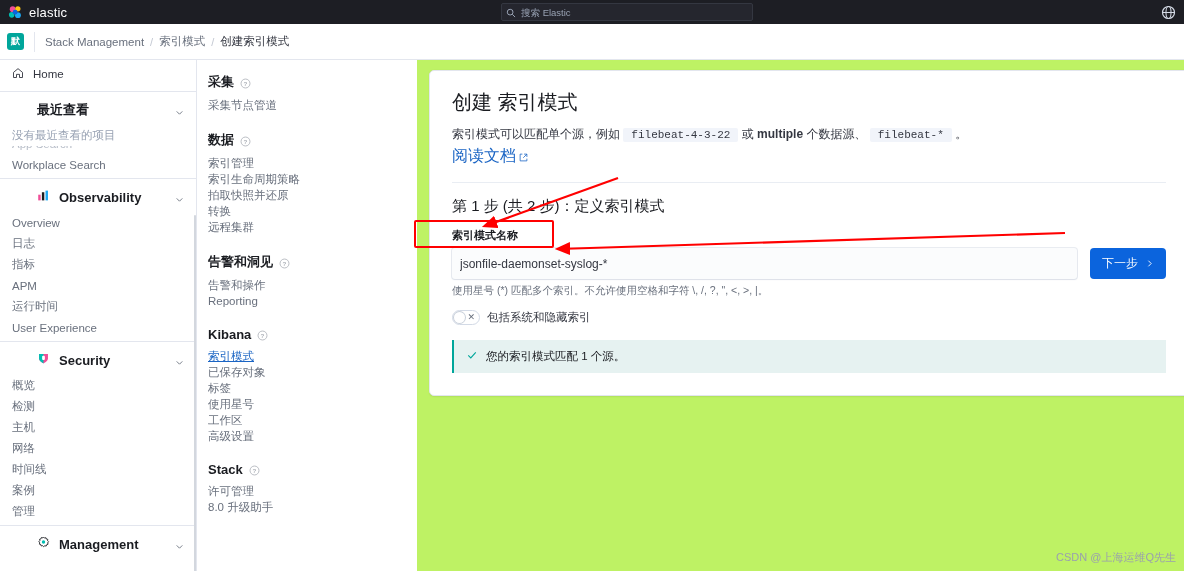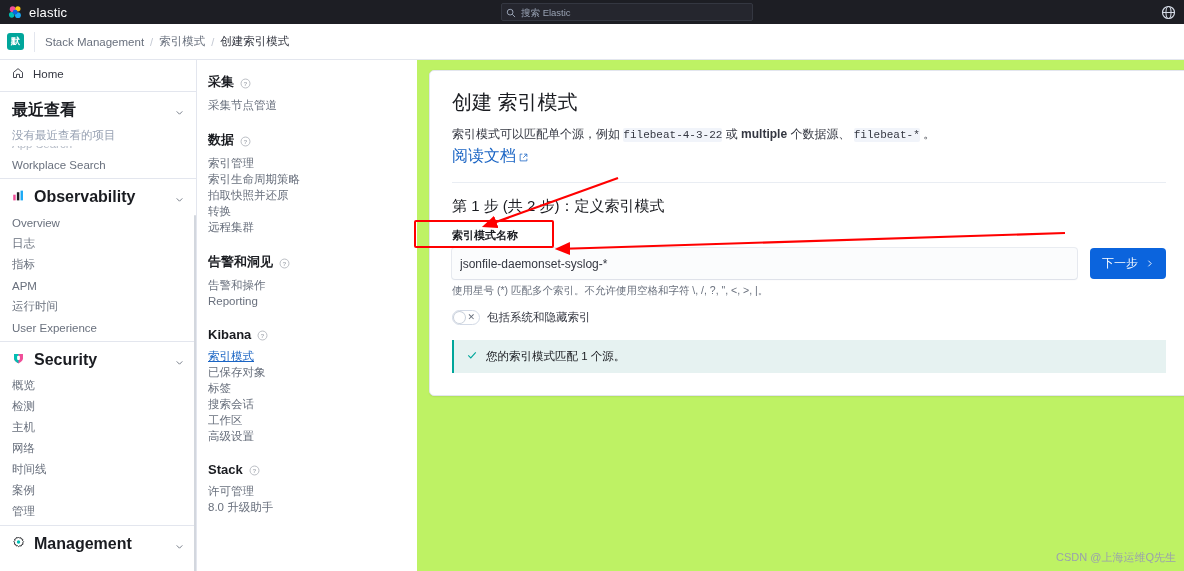--- a/index.html
+++ b/index.html
@@ -82,21 +82,21 @@
     padding: 0 12px; font-size: 11.5px; color: #343741; cursor: pointer;
   }
   .side-row.home { gap: 9px; height: 28px; }
   .side-sep { height: 1px; background: #e3e6ee; margin: 3px 0; }
   .side-group-head {
     height: 30px; display: flex; align-items: center; justify-content: space-between;
     padding: 0 12px; cursor: pointer;
   }
   .side-group-title {
     display: flex; align-items: center; gap: 9px;
-    font-size: 16px; font-weight: 700; color: #1a1c21;
+    font-size: 13px; font-weight: 700; color: #1a1c21; margin-left: 25px;
   }
   .side-sub {
     height: 21px; display: flex; align-items: center;
     padding-left: 12px; font-size: 11.5px; color: #69707d; cursor: pointer;
   }
   .side-sub.muted { color: #98a2b3; }
   .side-clip { height: 8px; overflow: hidden; position: relative; }
   .side-clip .side-sub { position: absolute; bottom: 0; left: 0; color: #b6bcc7; }
   .chev { width: 9px; height: 9px; flex: none; }
   .side-track {
@@ -138,21 +138,21 @@
   }
   .card-title {
     font-size: 20px; font-weight: 400; color: #1a1c21; margin-bottom: 9px;
   }
   .card-desc {
     font-size: 12px; color: #343741; line-height: 18px;
   }
   .code {
     font-family: "Liberation Mono", "DejaVu Sans Mono", monospace;
     font-size: 11px; background: #f1f4fa; color: #343741;
-    padding: 1px 0; border-radius: 2px;
+    padding: 1px 8px; border-radius: 2px;
   }
   .bold { font-weight: 700; }
   .doclink {
     display: inline-flex; align-items: center; gap: 3px;
     color: #1b65c4; font-size: 16px; margin-top: 2px; cursor: pointer;
   }
   .hr { height: 1px; background: #e9edf3; margin: 15px 0 14px 0; }
   .step-title { font-size: 15px; color: #1a1c21; margin-bottom: 12px; }
   .field-label { font-size: 11px; font-weight: 700; color: #1a1c21; margin-bottom: 5px; }
 
@@ -426,21 +426,21 @@
       <span class="q-icon">
         <svg width="11" height="11" viewBox="0 0 16 16">
             <circle cx="8" cy="8" r="6.5" fill="none" stroke="#69707d" stroke-width="1.2"></circle>
             <text x="8" y="11.6" font-size="9" text-anchor="middle" fill="#69707d" font-family="Liberation Sans">?</text>
           </svg>
       </span>
     </div>
     <div class="mid-link sel">索引模式</div>
     <div class="mid-link">已保存对象</div>
     <div class="mid-link">标签</div>
-    <div class="mid-link">搜索会话</div>
+    <div class="mid-link">使用星号</div>
     <div class="mid-link">工作区</div>
     <div class="mid-link">高级设置</div>
     <div class="mid-gap"></div>
 
     <div class="mid-h">
       <span>Stack</span>
       <span class="q-icon">
         <svg width="11" height="11" viewBox="0 0 16 16">
             <circle cx="8" cy="8" r="6.5" fill="none" stroke="#69707d" stroke-width="1.2"></circle>
             <text x="8" y="11.6" font-size="9" text-anchor="middle" fill="#69707d" font-family="Liberation Sans">?</text>

